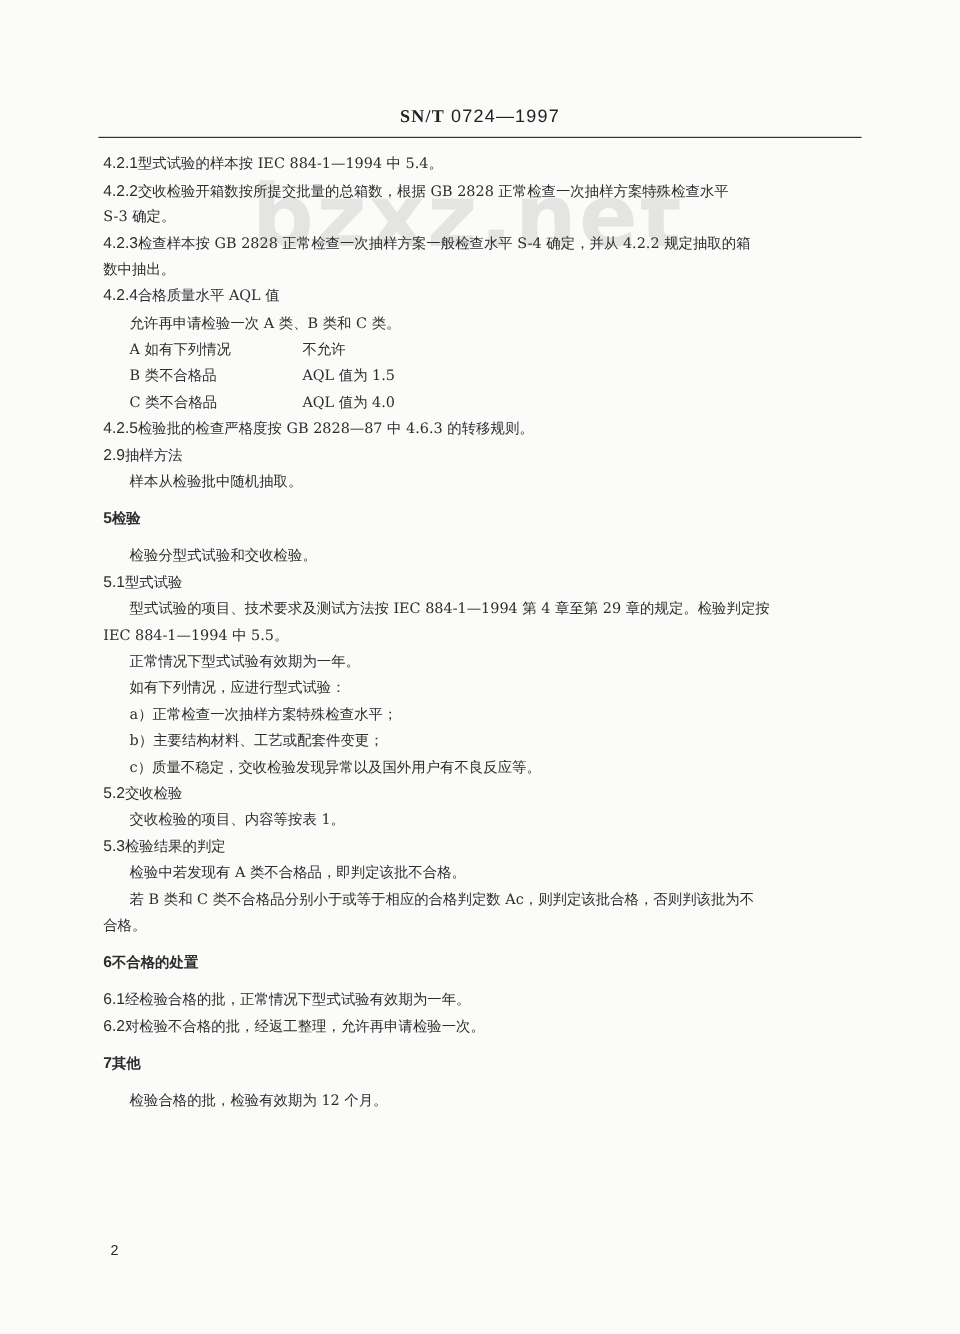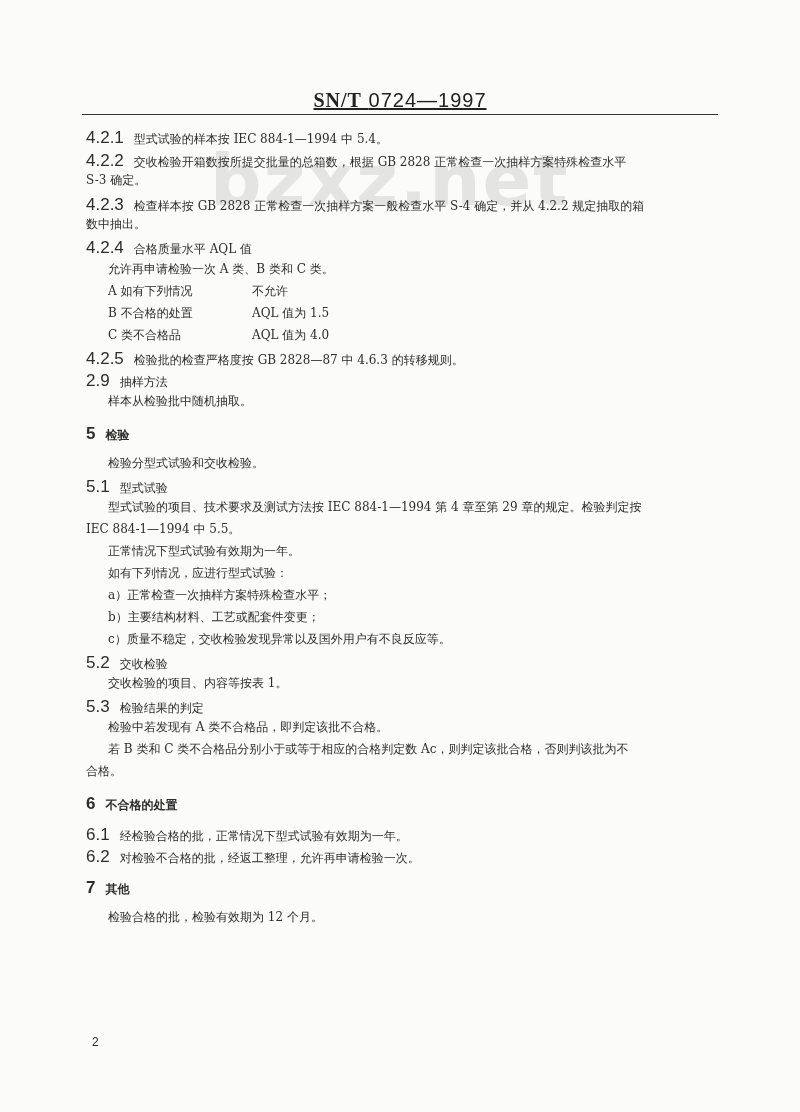--- a/index.html
+++ b/index.html
@@ -7,26 +7,26 @@
     width: 800px; height: 1112px; background: #fbfbfa; position: relative; overflow: hidden;
     font-family: "DejaVu Serif", "Liberation Serif", serif; color: #2a2a2a;
   }
   .watermark {
     position: absolute; left: 210px; top: 138px;
     font-family: "DejaVu Sans", "Liberation Sans", sans-serif; font-weight: bold;
     font-size: 72px; letter-spacing: 2px; color: rgba(200,200,200,0.45);
   }
   .header {
     position: absolute; top: 89px; left: 0; width: 800px; text-align: center;
-    font-family: "Liberation Sans", sans-serif; font-size: 20px; letter-spacing: 1px; color: #222; text-decoration: underline;
+    font-family: "Liberation Sans", sans-serif; font-size: 15px; letter-spacing: 1px; color: #222;
   }
   .header .std { font-family: "Liberation Serif", serif; font-weight: bold; }
   .rule { position: absolute; top: 114px; left: 82px; width: 636px; height: 1px; background: #333; }
   .line { position: absolute; font-size: 12px; white-space: nowrap; color: #2d2d2d; }
-  .num { font-family: "Liberation Sans", sans-serif; font-size: 17px; margin-right: 10px; }
+  .num { font-family: "Liberation Sans", sans-serif; font-size: 13px; }
   .bold { font-weight: bold; font-family: "DejaVu Sans", sans-serif; }
   .i1 { left: 108px; }
   .i0 { left: 86px; }
   .page-num { position: absolute; left: 92px; top: 1035px; font-size: 12px; font-family: "Liberation Sans", sans-serif; }
 </style>
 </head>
 <body>
 
 <div class="watermark">bzxz.net</div>
 
@@ -39,21 +39,21 @@
 <div class="line i0" style="top:128px"><span class="num">4.2.1</span><span>型式试验的样本按 IEC 884-1—1994 中 5.4。</span></div>
 <div class="line i0" style="top:151px"><span class="num">4.2.2</span><span>交收检验开箱数按所提交批量的总箱数，根据 GB 2828 正常检查一次抽样方案特殊检查水平</span></div>
 <div class="line i0" style="top:172px">S-3 确定。</div>
 <div class="line i0" style="top:195px"><span class="num">4.2.3</span><span>检查样本按 GB 2828 正常检查一次抽样方案一般检查水平 S-4 确定，并从 4.2.2 规定抽取的箱</span></div>
 <div class="line i0" style="top:216px">数中抽出。</div>
 <div class="line i0" style="top:238px"><span class="num">4.2.4</span><span>合格质量水平 AQL 值</span></div>
 <div class="line i1" style="top:261px">允许再申请检验一次 A 类、B 类和 C 类。</div>
 
 <div class="line i1" style="top:283px"><span>A 如有下列情况</span></div>
 <div class="line" style="top:283px;left:252px">不允许</div>
-<div class="line i1" style="top:305px"><span>B 不合格的处置</span></div>
+<div class="line i1" style="top:305px"><span>B 类不合格品</span></div>
 <div class="line" style="top:305px;left:252px">AQL 值为 1.5</div>
 <div class="line i1" style="top:327px"><span>C 类不合格品</span></div>
 <div class="line" style="top:327px;left:252px">AQL 值为 4.0</div>
 
 <div class="line i0" style="top:349px"><span class="num">4.2.5</span><span>检验批的检查严格度按 GB 2828—87 中 4.6.3 的转移规则。</span></div>
 <div class="line i0" style="top:371px"><span class="num">2.9</span><span>抽样方法</span></div>
 <div class="line i1" style="top:393px">样本从检验批中随机抽取。</div>
 
 <div class="line i0 bold" style="top:424px"><span class="num">5</span><span>检验</span></div>
 <div class="line i1" style="top:455px">检验分型式试验和交收检验。</div>

